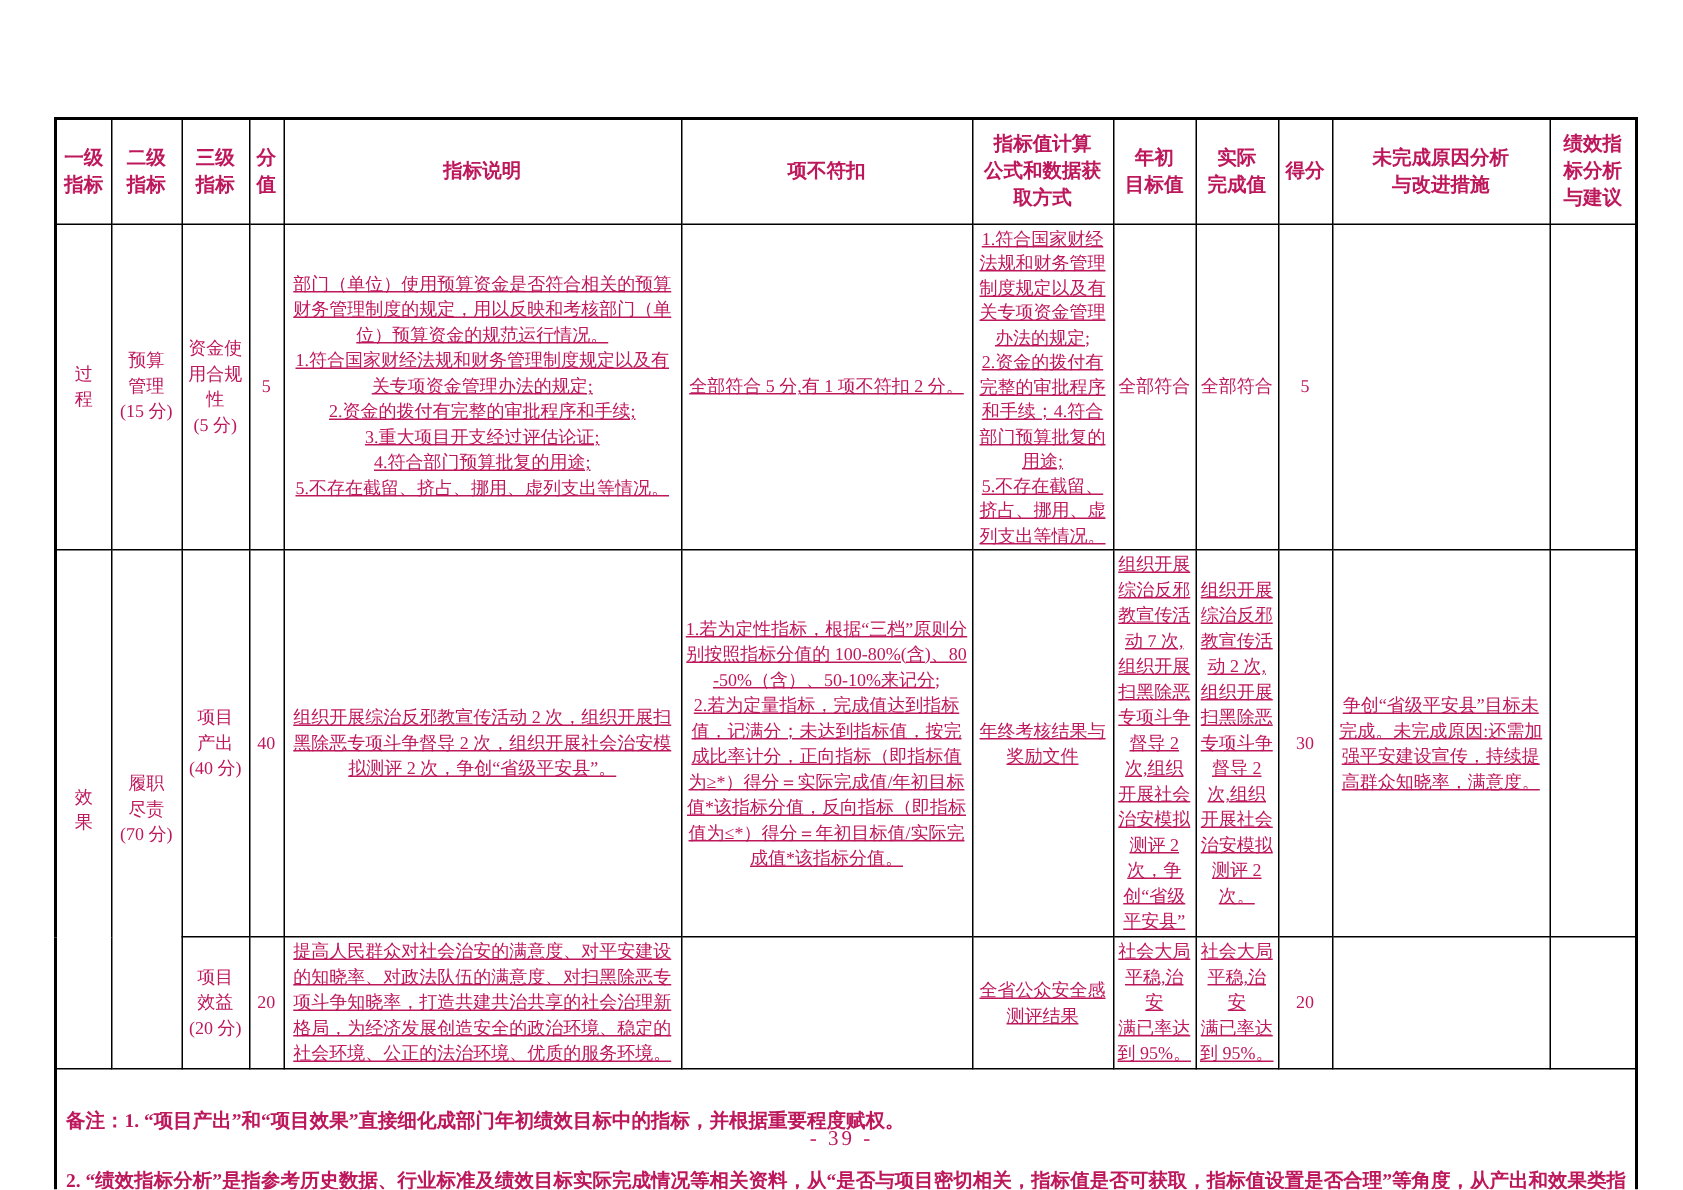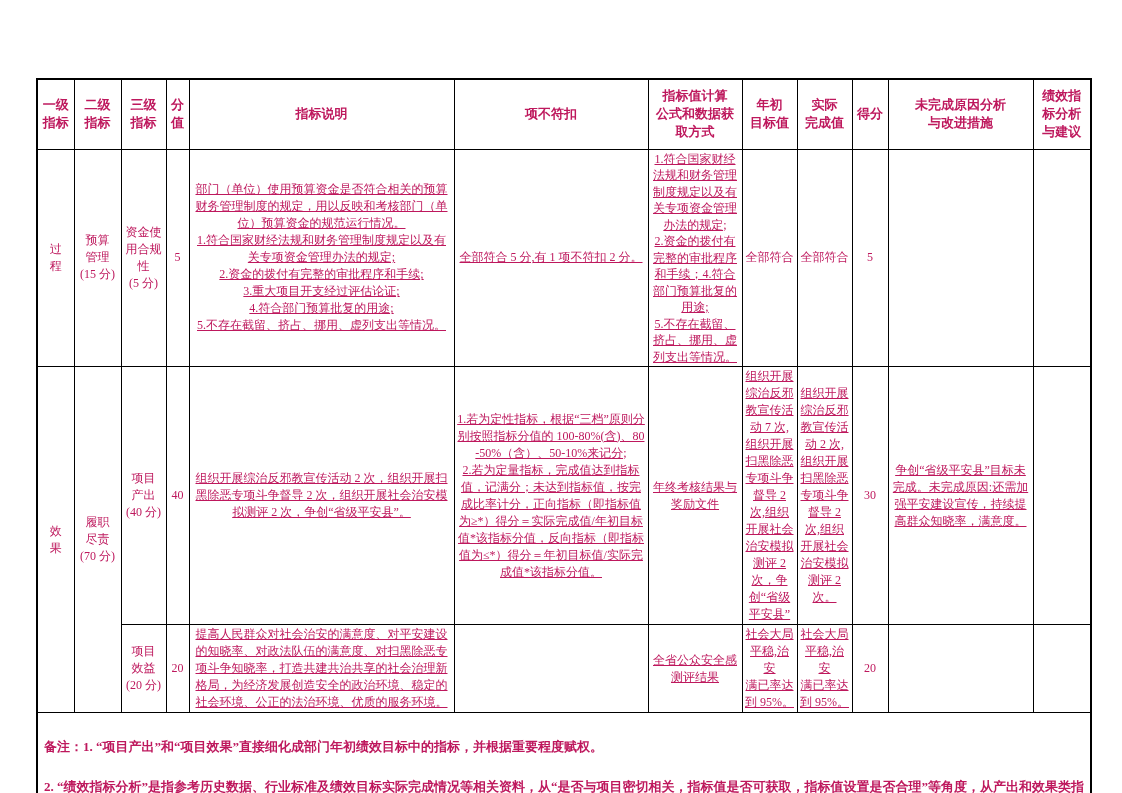--- a/index.html
+++ b/index.html
@@ -158,13 +158,14 @@
 
       <tr style="height:60px">
         <td class="notes-cell" colspan="12">
           <div>备注：1. “项目产出”和“项目效果”直接细化成部门年初绩效目标中的指标，并根据重要程度赋权。</div>
           <div>2. “绩效指标分析”是指参考历史数据、行业标准及绩效目标实际完成情况等相关资料，从“是否与项目密切相关，指标值是否可获取，指标值设置是否合理”等角度，从产出和效果类指标中找出需要改进的指标，并逐项提出次年的编制意见和建议。</div>
         </td>
       </tr>
     </tbody>
   </table>
 
+  <div class="page-number">- 39 -</div>
 </div>
 
 </body></html>

